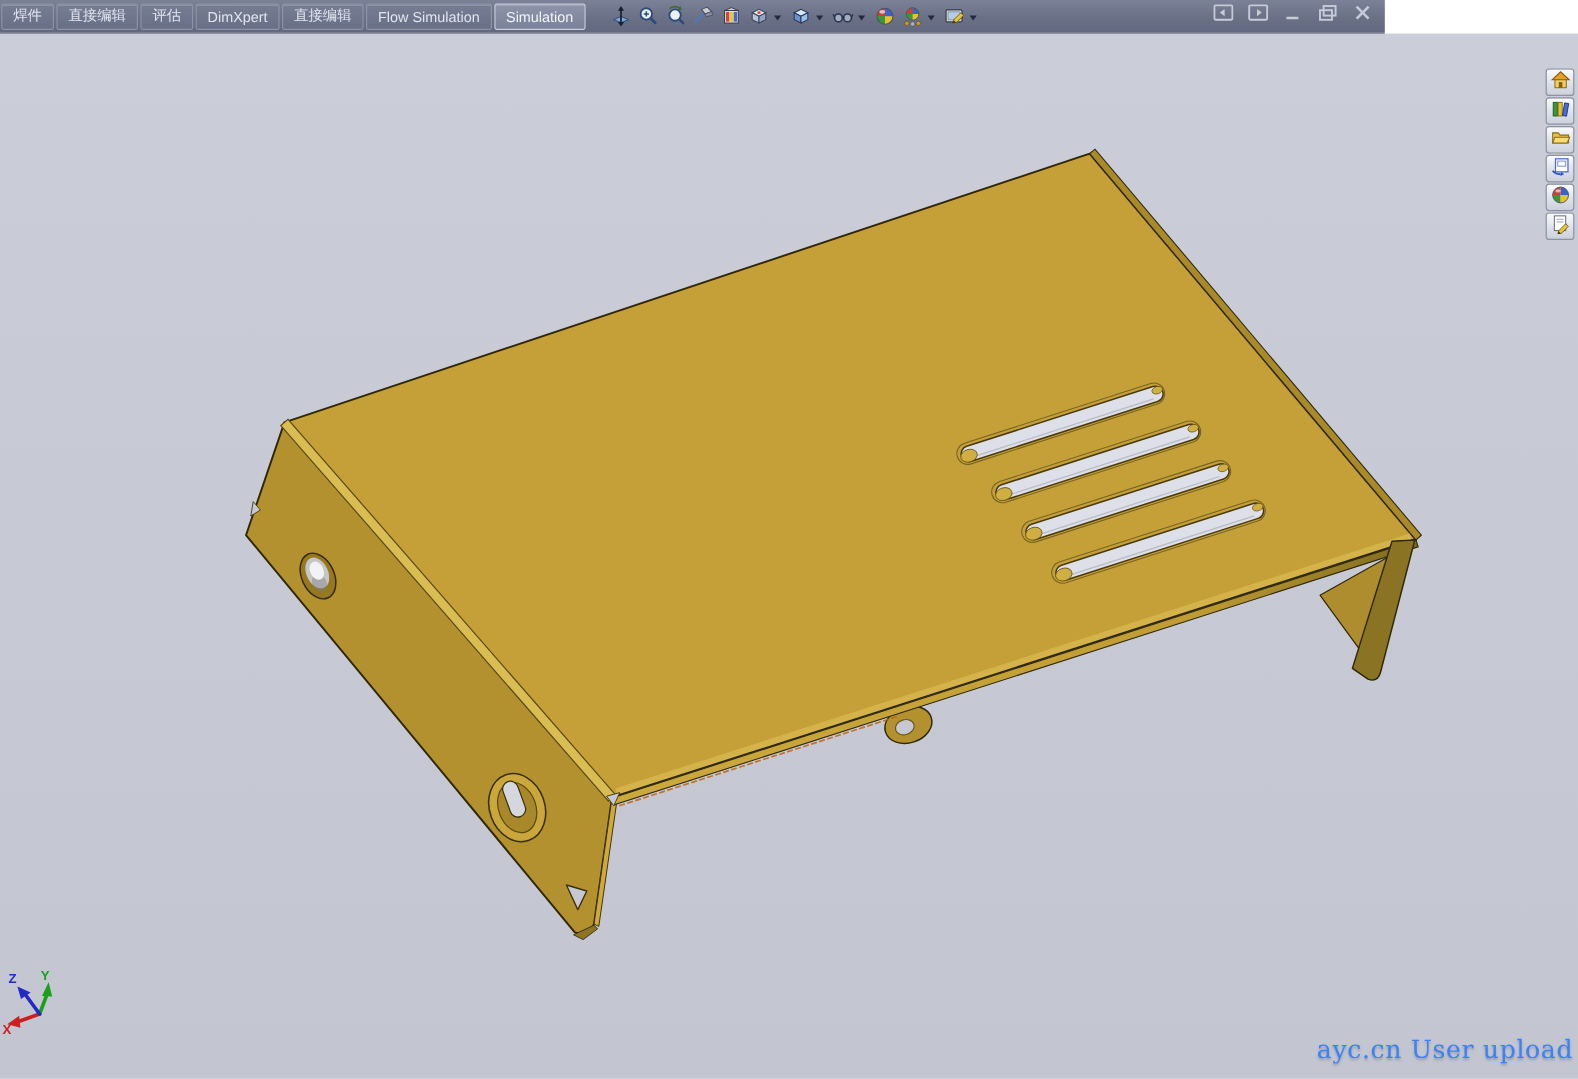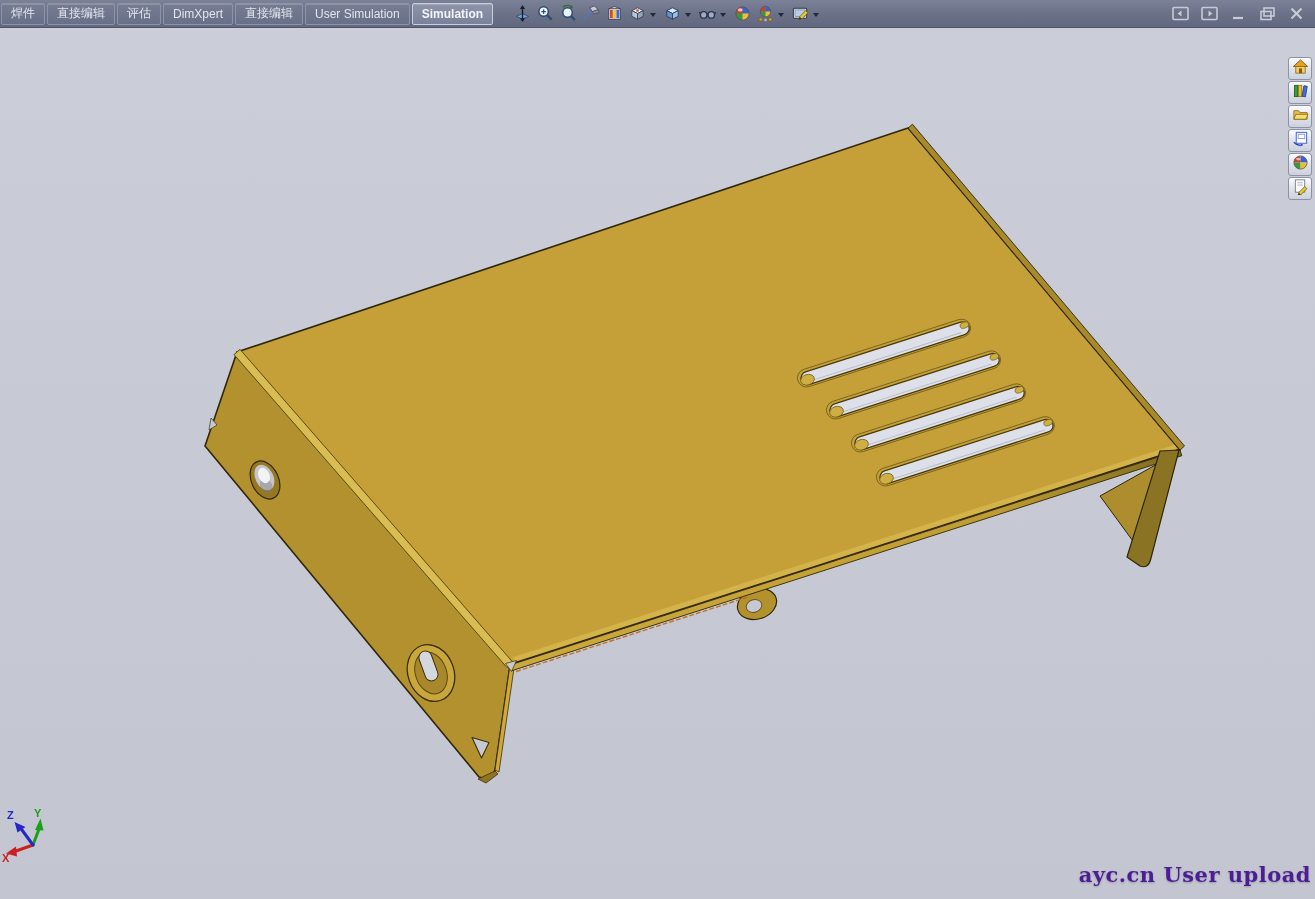--- a/index.html
+++ b/index.html
@@ -1,41 +1,41 @@
 <!DOCTYPE html>
 <html><head>
 <meta charset="utf-8">
 <style>
   html,body{margin:0;padding:0;width:1315px;height:899px;overflow:hidden;
     font-family:"Liberation Sans",sans-serif;-webkit-font-smoothing:antialiased;}
   
-  .titlebar{position:absolute;left:0;top:0;width:1315px;height:28px;z-index:30;
+  .titlebar{position:absolute;left:0;top:0;width:1154px;height:28px;z-index:30;
     background:linear-gradient(#7b8197,#6a7085 55%,#626880);
-    display:flex;align-items:center;border-bottom:1px solid #4e5468;box-sizing:border-box;}
+    display:flex;align-items:flex-start;border-bottom:1px solid #4e5468;box-sizing:border-box;}
   .tabs{display:flex;align-items:center;height:100%;padding-left:1px;}
   .tab{height:20px;display:flex;align-items:center;padding:0 9px;margin-right:2px;
     font-size:12px;color:#e2e5ee;white-space:nowrap;cursor:default;
     border:1px solid #8d94a8;border-radius:2px;
     background:linear-gradient(#767d93,#687087);
     box-shadow:inset 0 1px 0 rgba(255,255,255,.18);}
-  .tab.hl{background:linear-gradient(#8d94aa,#7a8299);border-color:#c9cedd;color:#f2f4fa;font-weight:bold;}
+  .tab.hl{background:linear-gradient(#8d94aa,#7a8299);border-color:#c9cedd;color:#f2f4fa;}
   .toolbar{display:flex;align-items:center;margin-left:16px;height:100%;}
   .tbtn{width:23px;height:23px;display:flex;align-items:center;justify-content:center;cursor:default;}
   .caret{width:0;height:0;border-left:3.5px solid transparent;border-right:3.5px solid transparent;
     border-top:4px solid #222840;margin:2px 5px 0 1px;cursor:default;}
   .winctl{margin-left:auto;display:flex;align-items:center;padding-right:8px;gap:7px;}
   .wbtn{width:22px;height:20px;display:flex;align-items:center;justify-content:center;cursor:default;}
   .wbtn svg{stroke:#c7cbd8;fill:none;stroke-width:1.6;}
   
   .viewportbg{position:absolute;left:0;top:28px;width:1315px;height:871px;
     background:linear-gradient(#cbced8,#c3c6d0);}
   .scene{position:absolute;left:0;top:0;z-index:5;}
   .watermark{position:absolute;right:4px;bottom:12px;z-index:8;
-    font-family:"DejaVu Serif",serif;font-weight:bold;font-size:21px;letter-spacing:.5px;
-    color:#4c1d95;text-shadow:0 1px 2px rgba(110,115,130,.55);pointer-events:none;}
+    font-family:"DejaVu Serif",serif;font-weight:normal;font-size:21px;letter-spacing:.5px;
+    color:#3b82f6;text-shadow:0 1px 2px rgba(110,115,130,.55);pointer-events:none;}
   
   .taskpane{position:absolute;right:1px;top:57px;width:26px;z-index:20;display:flex;flex-direction:column;}
   .pbtn{width:24px;height:23px;margin-bottom:1px;border:1px solid #8d93a4;border-radius:3px;
     background:linear-gradient(#fbfcfe,#dde1ea 55%,#ccd1dd);
     display:flex;align-items:center;justify-content:center;cursor:default;box-sizing:border-box;}
 </style>
 </head>
 <body>
 
 <div class="viewportbg"></div>
@@ -143,21 +143,21 @@
 
 <div class="watermark">ayc.cn User upload</div>
 
 <div class="titlebar">
   <div class="tabs">
     <div class="tab">焊件</div>
     <div class="tab">直接编辑</div>
     <div class="tab">评估</div>
     <div class="tab">DimXpert</div>
     <div class="tab">直接编辑</div>
-    <div class="tab">User Simulation</div>
+    <div class="tab">Flow Simulation</div>
     <div class="tab hl">Simulation</div>
   </div>
 
   <div class="toolbar">
     <span class="tbtn">
       <svg width="19" height="19" viewBox="0 0 20 20">
           <polygon points="3.5,13 10,10.2 16.5,13 10,15.8" fill="#7aa8d8" stroke="#28456f" stroke-width="0.8"></polygon>
           <line x1="10" y1="4" x2="10" y2="16" stroke="#14202e" stroke-width="1.5"></line>
           <polygon points="10,1 7.3,5.2 12.7,5.2" fill="#14202e"></polygon>
           <polygon points="10,19 7.3,15 12.7,15" fill="#14202e"></polygon>

